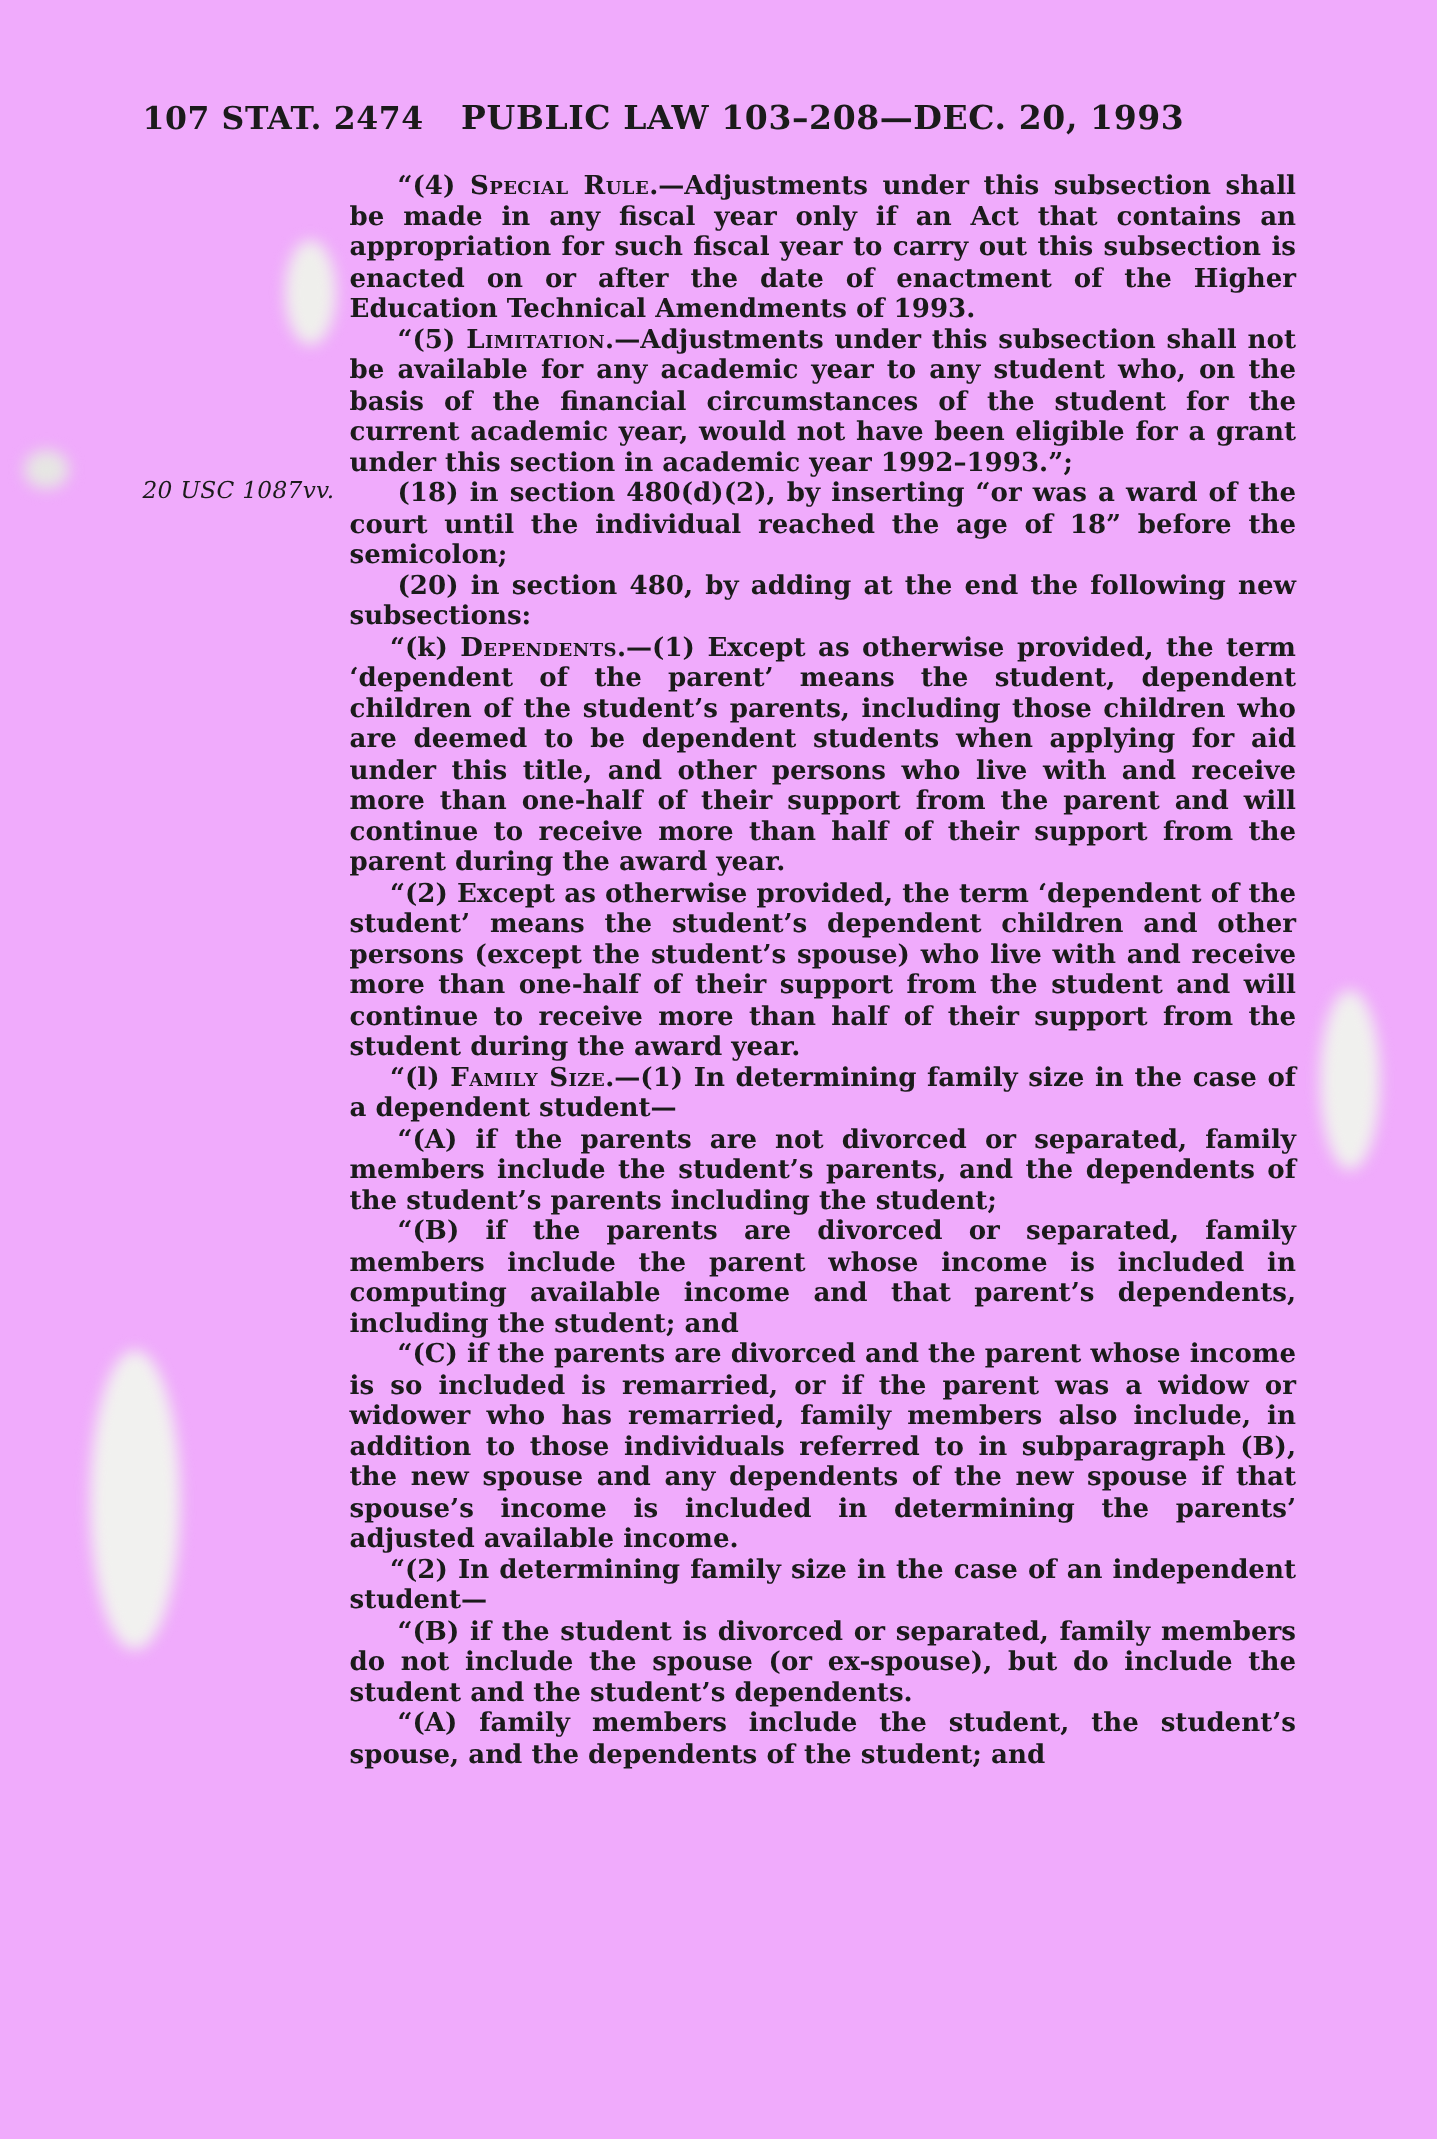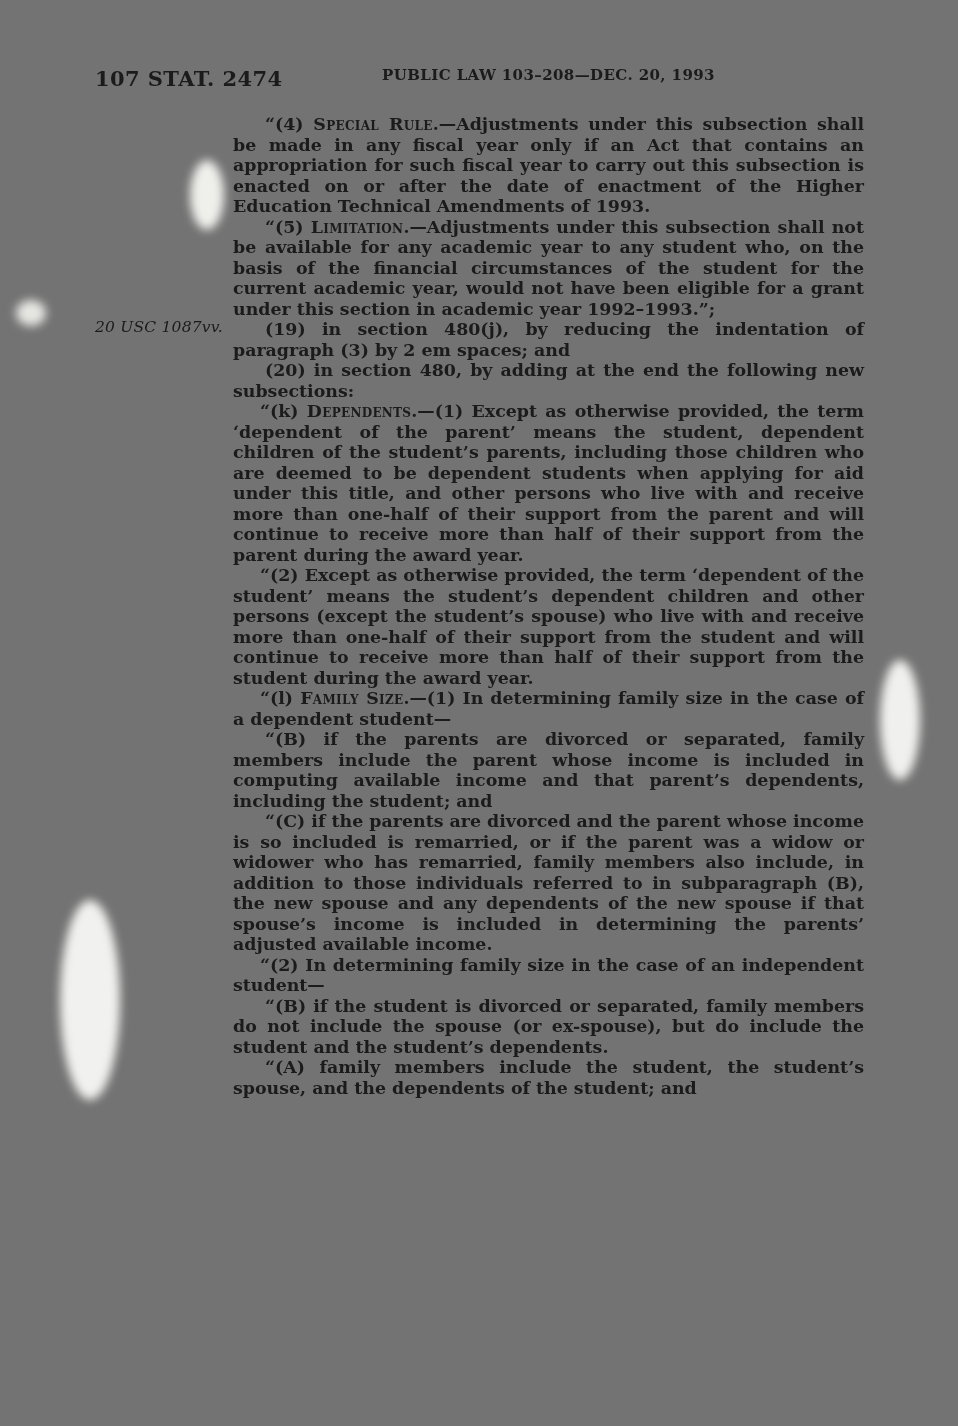--- a/index.html
+++ b/index.html
@@ -4,21 +4,21 @@
 <style>
   html, body {
     margin: 0;
     padding: 0;
     background: #f6f6f4;
   }
   .page {
     position: relative;
     width: 958px;
     height: 1426px;
-    background: #737373;
+    background: #f0abfc;
     overflow: hidden;
     font-family: "DejaVu Serif", "Liberation Serif", serif;
     color: #1b1b1b;
   }
   
   .smudge {
     position: absolute;
     border-radius: 50%;
     filter: blur(5px);
     pointer-events: none;
@@ -36,21 +36,21 @@
     font-weight: 700;
     letter-spacing: 0.4px;
     white-space: nowrap;
   }
   .page-header-center {
     position: absolute;
     left: 233px;
     top: 66px;
     width: 631px;
     text-align: center;
-    font-size: 15px;
+    font-size: 22px;
     font-weight: 700;
     letter-spacing: 0.4px;
     white-space: nowrap;
   }
   .margin-note {
     position: absolute;
     left: 95px;
     top: 318px;
     font-size: 15.5px;
     font-weight: 400;
@@ -94,31 +94,32 @@
 
   <div class="margin-note">20 USC 1087vv.</div>
 
   <div class="body-col">
 
     <p class="ind1"><span>“(4) </span><span class="sc">Special Rule</span><span>.—Adjustments under this subsection shall be made in any fiscal year only if an Act that contains an appropriation for such fiscal year to carry out this subsection is enacted on or after the date of enactment of the Higher Education Technical Amendments of 1993.</span></p>
 
     <p class="ind1"><span>“(5) </span><span class="sc">Limitation</span><span>.—Adjustments under this subsection shall not be available for any academic year to any student who, on the basis of the financial circumstances of the student for the current academic year, would not have been eligible for a grant under this section in academic year 1992–1993.”;</span></p>
 
 
+    <p class="ind1"><span></span><span class="sc"></span><span>(18) in section 480(d)(2), by inserting “or was a ward of the court until the individual reached the age of 18” before the semicolon;</span></p>
 
-    <p class="ind1"><span></span><span class="sc"></span><span>(19) in section 480(j), by reducing the indentation of paragraph (3) by 2 em spaces; and</span></p>
 
     <p class="ind1"><span></span><span class="sc"></span><span>(20) in section 480, by adding at the end the following new subsections:</span></p>
 
     <p class="ind0"><span>“(k) </span><span class="sc">Dependents</span><span>.—(1) Except as otherwise provided, the term ‘dependent of the parent’ means the student, dependent children of the student’s parents, including those children who are deemed to be dependent students when applying for aid under this title, and other persons who live with and receive more than one-half of their support from the parent and will continue to receive more than half of their support from the parent during the award year.</span></p>
 
     <p class="ind0"><span></span><span class="sc"></span><span>“(2) Except as otherwise provided, the term ‘dependent of the student’ means the student’s dependent children and other persons (except the student’s spouse) who live with and receive more than one-half of their support from the student and will continue to receive more than half of their support from the student during the award year.</span></p>
 
     <p class="ind0"><span>“(l) </span><span class="sc">Family Size</span><span>.—(1) In determining family size in the case of a dependent student—</span></p>
 
+    <p class="ind1"><span></span><span class="sc"></span><span>“(A) if the parents are not divorced or separated, family members include the student’s parents, and the dependents of the student’s parents including the student;</span></p>
 
     <p class="ind1"><span></span><span class="sc"></span><span>“(B) if the parents are divorced or separated, family members include the parent whose income is included in computing available income and that parent’s dependents, including the student; and</span></p>
 
     <p class="ind1"><span></span><span class="sc"></span><span>“(C) if the parents are divorced and the parent whose income is so included is remarried, or if the parent was a widow or widower who has remarried, family members also include, in addition to those individuals referred to in subparagraph (B), the new spouse and any dependents of the new spouse if that spouse’s income is included in determining the parents’ adjusted available income.</span></p>
 
     <p class="ind0"><span></span><span class="sc"></span><span>“(2) In determining family size in the case of an independent student—</span></p>
 
     <p class="ind1"><span></span><span class="sc"></span><span>“(B) if the student is divorced or separated, family members do not include the spouse (or ex-spouse), but do include the student and the student’s dependents.</span></p>
 
     <p class="ind1"><span></span><span class="sc"></span><span>“(A) family members include the student, the student’s spouse, and the dependents of the student; and</span></p>

